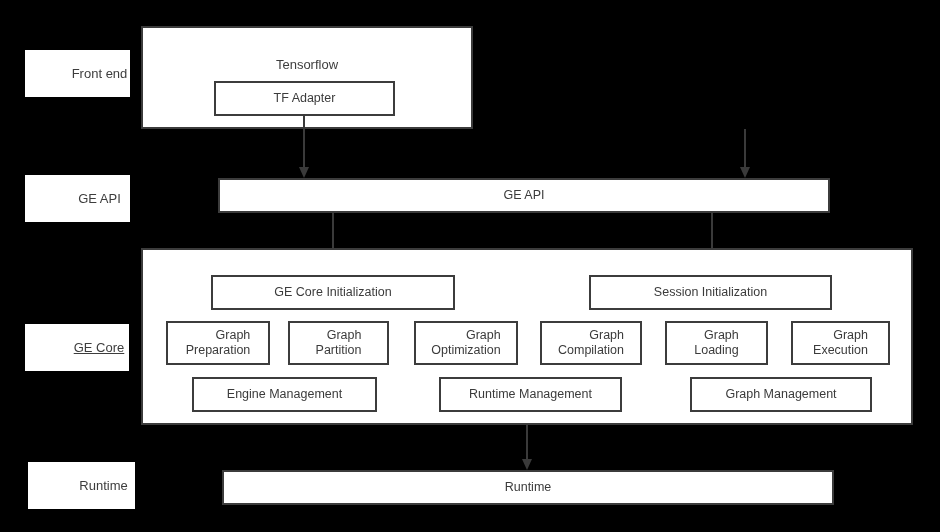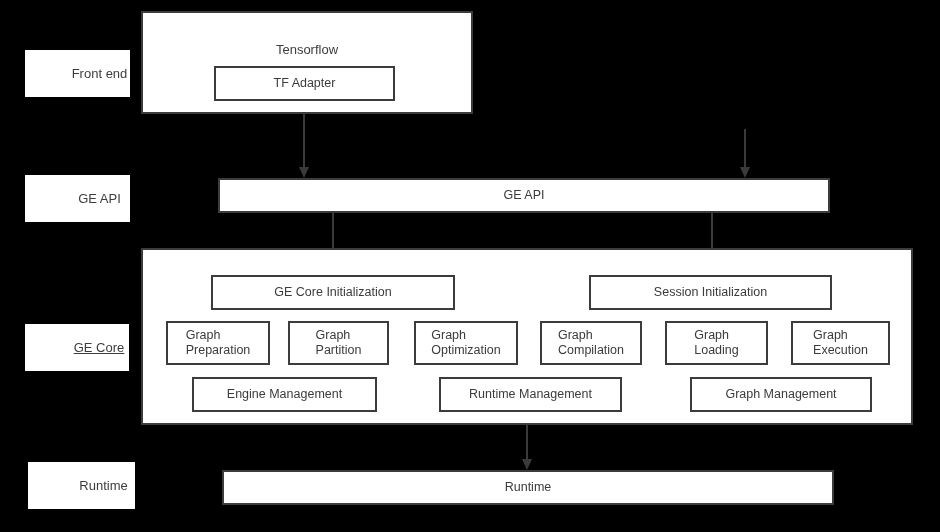--- a/index.html
+++ b/index.html
@@ -18,21 +18,21 @@
   }
 
   
   .box {
     position: absolute;
     background: #ffffff;
     color: #3b3b3b;
     display: flex;
     align-items: center;
     justify-content: center;
-    text-align: left;
+    text-align: right;
     line-height: 1.22;
     font-size: 12.5px;
     white-space: pre-line;
   }
   .bordered { border: 2px solid #3c3c3c; }
 
   
   .stage-label {
     position: absolute;
     background: #ffffff;
@@ -89,21 +89,21 @@
 <div id="stage">
 
   <div class="stage-label" style="left:25px; top:50px; width:105px; height:47px;">Front end</div>
 
   <div class="stage-label" style="left:25px; top:175px; width:105px; height:47px;">GE API</div>
 
   <div class="stage-label" style="left:25px; top:324px; width:104px; height:47px;text-decoration:underline;">GE Core</div>
 
   <div class="stage-label" style="left:28px; top:462px; width:107px; height:47px;">Runtime</div>
 
-  <div class="panel" style="left:141px; top:11px; width:332px; height:103px;text-decoration:underline;">
+  <div class="panel" style="left:141px; top:26px; width:332px; height:103px;text-decoration:underline;">
     <div class="panel-title" style="top:29px;">Tensorflow</div>
     <div class="box bordered" style="left:71px; top:53px; width:181px; height:35px; font-size:12.5px;">TF Adapter</div>
   </div>
 
 
   <div class="arrow" style="left:297px; top:114px; width:14px; height:64px;">
     <div class="shaft" style="height:53px;"></div>
     <div class="head"></div>
   </div>
 

